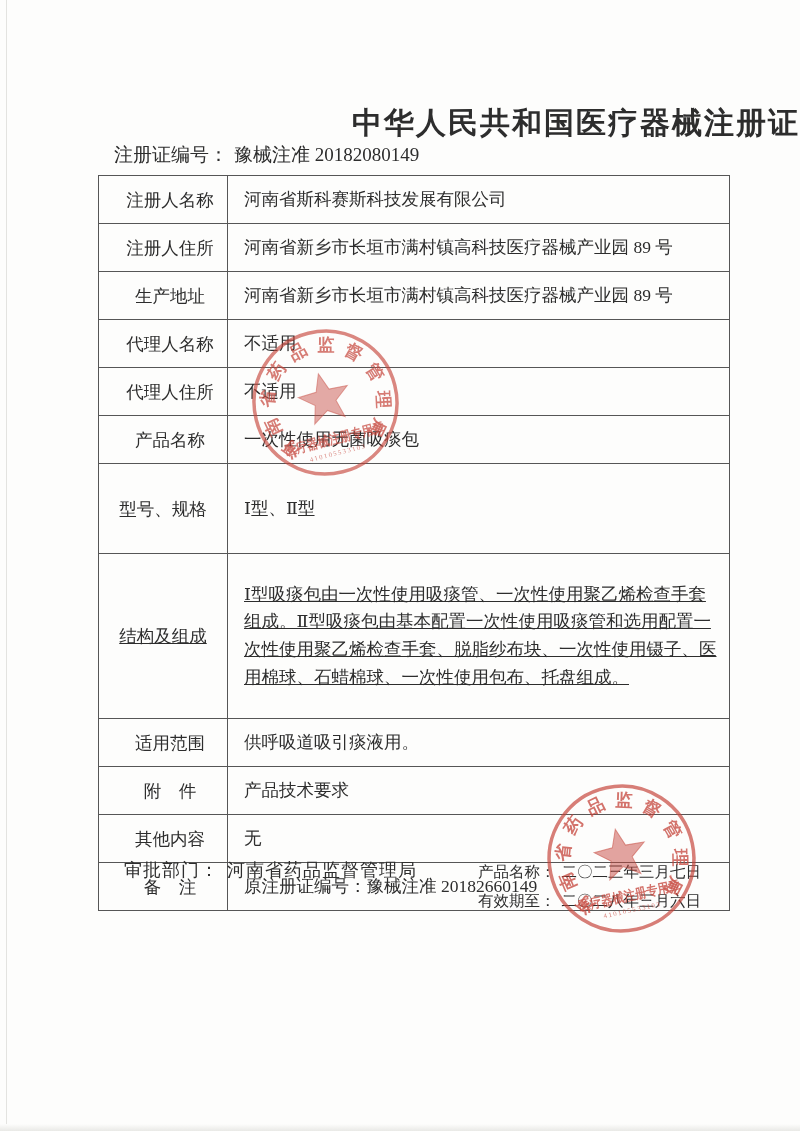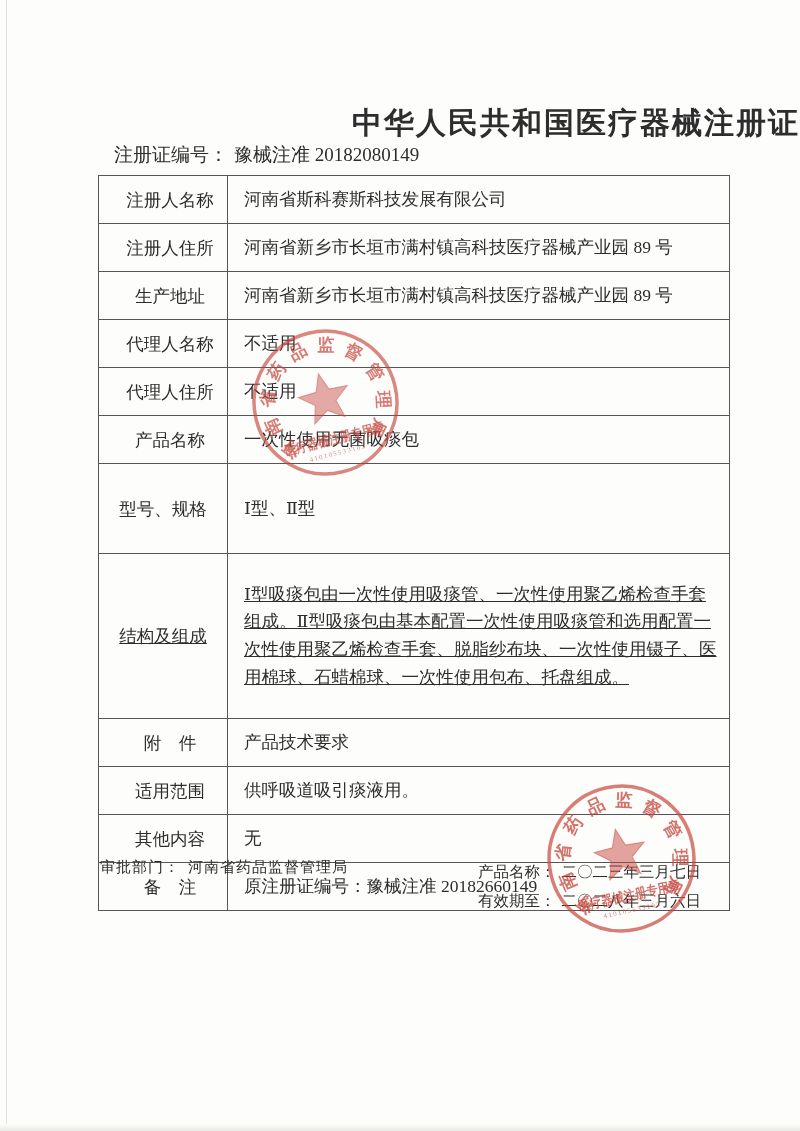--- a/index.html
+++ b/index.html
@@ -24,21 +24,21 @@
     position:absolute; left:98px; top:175px; width:632px;
     border-collapse:collapse; table-layout:fixed; font-size:17.5px;
   }
   table.cert td { border:1px solid var(--line); vertical-align:middle; }
   td.label { width:110px; text-align:center; padding:0 2px; }
   td.value { padding:2px 12px 2px 16px; line-height:1.58; text-align:left; }
   tr.h-normal td { height:43px;padding-left:16px; }
   tr.h-model td { height:85px;margin-left:23px; }
   tr.h-structure td { height:160px;text-decoration:underline; }
 
-  .footer-approval { position:absolute; left:100px; top:858px; font-size:15px; letter-spacing:1px;text-align:right; }
+  .footer-approval { position:absolute; left:124px; top:858px; font-size:18px; letter-spacing:1px;text-align:right; }
   .footer-approval .val { margin-left:8px; }
   .footer-dates { position:absolute; left:478px; top:857px; font-size:15.5px; }
   .footer-dates .date-line { height:29px; line-height:29px; white-space:nowrap; }
   .footer-dates .val { margin-left:6px; }
 
   .stamp { position:absolute; pointer-events:none; }
   #stamp1 { left:249px; top:326px; width:153px; height:153px; transform:rotate(-14deg); opacity:.82; }
   #stamp2 { left:544px; top:781px; width:155px; height:155px; transform:rotate(-12deg); opacity:.88; }
   .seal-ring { fill:none; stroke:var(--seal); stroke-width:3.4; opacity:.78; }
   .seal-star { fill:var(--seal); fill-opacity:.55; stroke:var(--seal); stroke-width:1; stroke-opacity:.6; }
@@ -92,26 +92,26 @@
       </tr>
       <tr class="h-model">
         <td class="label">型号、规格</td>
         <td class="value">Ⅰ型、Ⅱ型</td>
       </tr>
       <tr class="h-structure">
         <td class="label">结构及组成</td>
         <td class="value">Ⅰ型吸痰包由一次性使用吸痰管、一次性使用聚乙烯检查手套组成。Ⅱ型吸痰包由基本配置一次性使用吸痰管和选用配置一次性使用聚乙烯检查手套、脱脂纱布块、一次性使用镊子、医用棉球、石蜡棉球、一次性使用包布、托盘组成。</td>
       </tr>
       <tr class="h-normal">
+        <td class="label">适用范围</td>
+        <td class="value">供呼吸道吸引痰液用。</td>
+      </tr>
+      <tr class="h-normal">
         <td class="label">附　件</td>
         <td class="value">产品技术要求</td>
-      </tr>
-      <tr class="h-normal">
-        <td class="label">适用范围</td>
-        <td class="value">供呼吸道吸引痰液用。</td>
       </tr>
       <tr class="h-normal">
         <td class="label">其他内容</td>
         <td class="value">无</td>
       </tr>
       <tr class="h-normal">
         <td class="label">备　注</td>
         <td class="value">原注册证编号：豫械注准 20182660149</td>
       </tr>
     </tbody>

